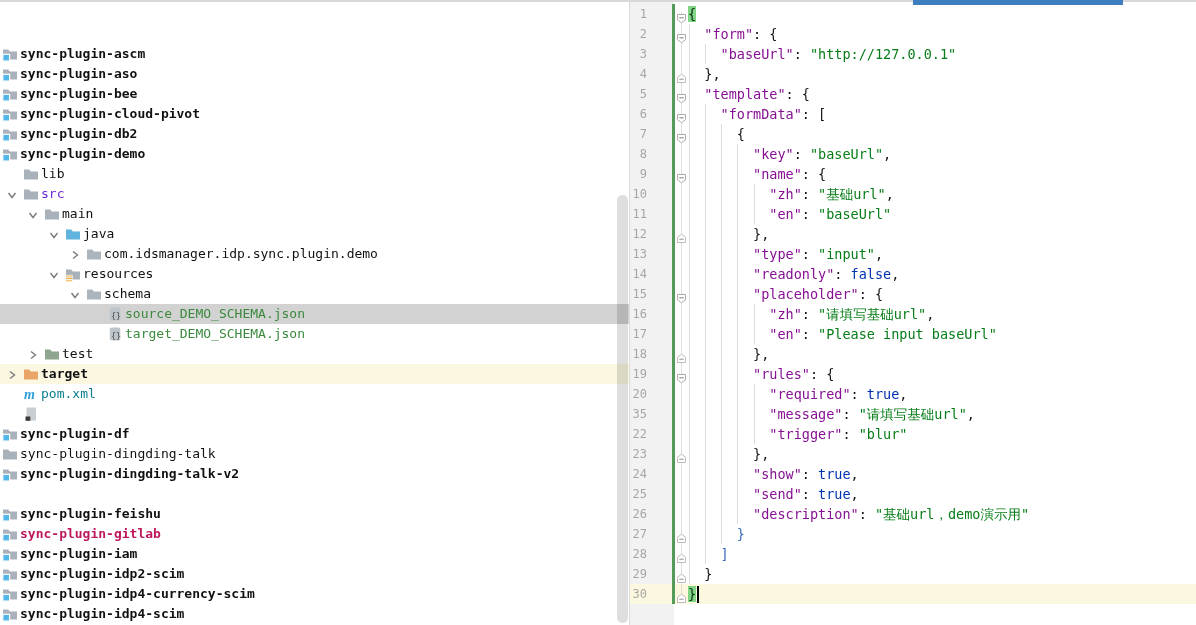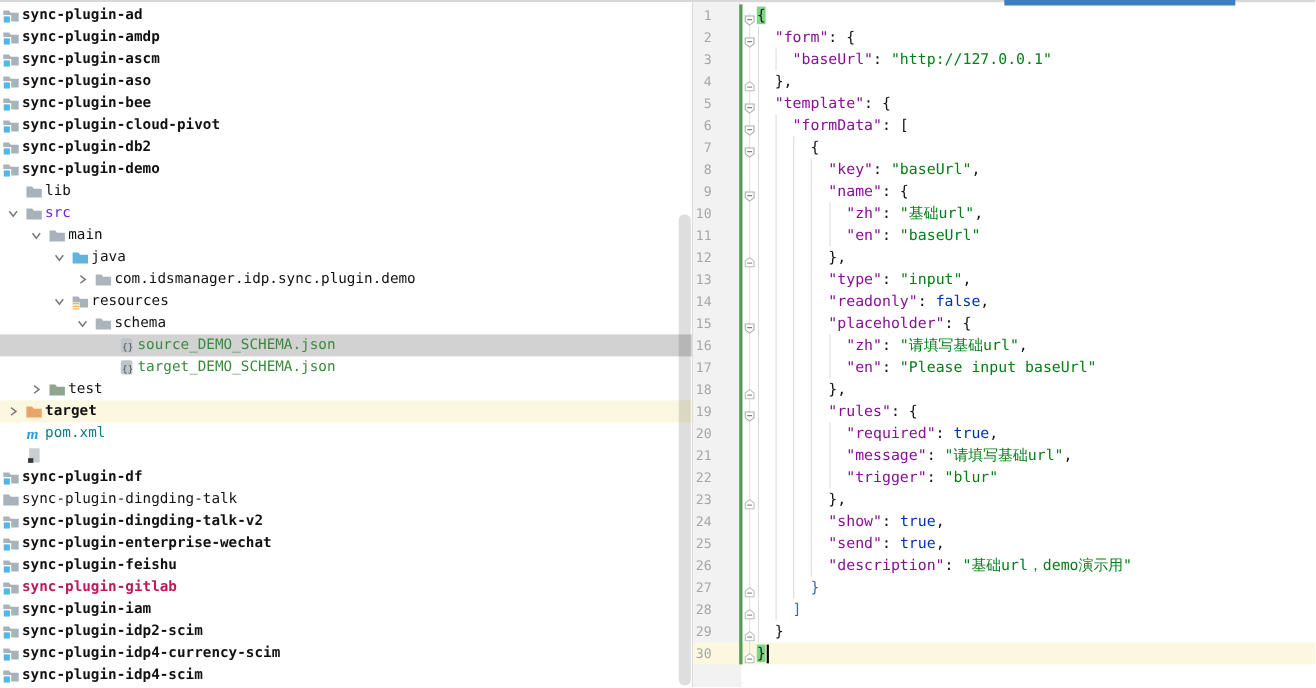--- a/index.html
+++ b/index.html
@@ -32,34 +32,20 @@
   #caret{left:697px;top:585px;width:2px;height:17px;background:#000;}
 </style>
 </head>
 <body>
 
 <div id="app">
   <div class="abs" id="topline"></div>
   <div class="abs" id="bluebar"></div>
 
   <div class="abs" id="tree">
-      <div class="tree-row" style="top: 2px;">
-        <span class="ticon" style="left: 2px;"><svg width="16" height="16" viewBox="0 0 16 16">
-            <path d="M1 3.5h5.2l1.6 2H15v8H1z" fill="#A9B2BA"></path>
-            <rect x="0.8" y="8.3" width="6.8" height="6.8" fill="#53B6E8" stroke="#fff" stroke-width="1.2"></rect>
-          </svg></span>
-        <span class="lbl" style="left: 20px; font-weight: bold; color: rgb(17, 17, 17);">sync-plugin-ad</span>
-      </div>
-      <div class="tree-row" style="top: 22px;">
-        <span class="ticon" style="left: 2px;"><svg width="16" height="16" viewBox="0 0 16 16">
-            <path d="M1 3.5h5.2l1.6 2H15v8H1z" fill="#A9B2BA"></path>
-            <rect x="0.8" y="8.3" width="6.8" height="6.8" fill="#53B6E8" stroke="#fff" stroke-width="1.2"></rect>
-          </svg></span>
-        <span class="lbl" style="left: 20px; font-weight: bold; color: rgb(17, 17, 17);">sync-plugin-amdp</span>
-      </div>
       <div class="tree-row" style="top: 42px;">
         <span class="ticon" style="left: 2px;"><svg width="16" height="16" viewBox="0 0 16 16">
             <path d="M1 3.5h5.2l1.6 2H15v8H1z" fill="#A9B2BA"></path>
             <rect x="0.8" y="8.3" width="6.8" height="6.8" fill="#53B6E8" stroke="#fff" stroke-width="1.2"></rect>
           </svg></span>
         <span class="lbl" style="left: 20px; font-weight: bold; color: rgb(17, 17, 17);">sync-plugin-ascm</span>
       </div>
       <div class="tree-row" style="top: 62px;">
         <span class="ticon" style="left: 2px;"><svg width="16" height="16" viewBox="0 0 16 16">
             <path d="M1 3.5h5.2l1.6 2H15v8H1z" fill="#A9B2BA"></path>
@@ -216,27 +202,20 @@
             <path d="M1 3.5h5.2l1.6 2H15v8H1z" fill="#A9B2BA"></path>
           </svg></span>
         <span class="lbl" style="left: 20px; color: rgb(17, 17, 17);">sync-plugin-dingding-talk</span>
       </div>
       <div class="tree-row" style="top: 462px;">
         <span class="ticon" style="left: 2px;"><svg width="16" height="16" viewBox="0 0 16 16">
             <path d="M1 3.5h5.2l1.6 2H15v8H1z" fill="#A9B2BA"></path>
             <rect x="0.8" y="8.3" width="6.8" height="6.8" fill="#53B6E8" stroke="#fff" stroke-width="1.2"></rect>
           </svg></span>
         <span class="lbl" style="left: 20px; font-weight: bold; color: rgb(17, 17, 17);">sync-plugin-dingding-talk-v2</span>
-      </div>
-      <div class="tree-row" style="top: 482px;">
-        <span class="ticon" style="left: 2px;"><svg width="16" height="16" viewBox="0 0 16 16">
-            <path d="M1 3.5h5.2l1.6 2H15v8H1z" fill="#A9B2BA"></path>
-            <rect x="0.8" y="8.3" width="6.8" height="6.8" fill="#53B6E8" stroke="#fff" stroke-width="1.2"></rect>
-          </svg></span>
-        <span class="lbl" style="left: 20px; font-weight: bold; color: rgb(17, 17, 17);">sync-plugin-enterprise-wechat</span>
       </div>
       <div class="tree-row" style="top: 502px;">
         <span class="ticon" style="left: 2px;"><svg width="16" height="16" viewBox="0 0 16 16">
             <path d="M1 3.5h5.2l1.6 2H15v8H1z" fill="#A9B2BA"></path>
             <rect x="0.8" y="8.3" width="6.8" height="6.8" fill="#53B6E8" stroke="#fff" stroke-width="1.2"></rect>
           </svg></span>
         <span class="lbl" style="left: 20px; font-weight: bold; color: rgb(17, 17, 17);">sync-plugin-feishu</span>
       </div>
       <div class="tree-row" style="top: 522px;">
         <span class="ticon" style="left: 2px;"><svg width="16" height="16" viewBox="0 0 16 16">
@@ -367,21 +346,21 @@
         </svg></div>
       <div class="code-line" style="top: 344px;"><span style="color: rgb(20, 20, 20);">        },</span></div>
       <div class="lnum" style="top: 364px;">19</div>
       <div class="fold" style="top: 368.5px;"><svg width="11" height="11" viewBox="0 0 11 11">
           <path d="M1.5 1.5h8v5.2L5.5 9.8 1.5 6.7z" fill="#fff" stroke="#ABABAB"></path>
           <line x1="3.3" y1="4.8" x2="7.7" y2="4.8" stroke="#808080"></line>
         </svg></div>
       <div class="code-line" style="top: 364px;"><span style="color: rgb(20, 20, 20);">        </span><span style="color: rgb(135, 16, 148);">"rules"</span><span style="color: rgb(20, 20, 20);">: {</span></div>
       <div class="lnum" style="top: 384px;">20</div>
       <div class="code-line" style="top: 384px;"><span style="color: rgb(20, 20, 20);">          </span><span style="color: rgb(135, 16, 148);">"required"</span><span style="color: rgb(20, 20, 20);">: </span><span style="color: rgb(0, 51, 179);">true</span><span style="color: rgb(20, 20, 20);">,</span></div>
-      <div class="lnum" style="top: 404px;">21</div>
+      <div class="lnum" style="top: 404px;">35</div>
       <div class="code-line" style="top: 404px;"><span style="color: rgb(20, 20, 20);">          </span><span style="color: rgb(135, 16, 148);">"message"</span><span style="color: rgb(20, 20, 20);">: </span><span style="color: rgb(6, 125, 23);">"请填写基础url"</span><span style="color: rgb(20, 20, 20);">,</span></div>
       <div class="lnum" style="top: 424px;">22</div>
       <div class="code-line" style="top: 424px;"><span style="color: rgb(20, 20, 20);">          </span><span style="color: rgb(135, 16, 148);">"trigger"</span><span style="color: rgb(20, 20, 20);">: </span><span style="color: rgb(6, 125, 23);">"blur"</span></div>
       <div class="lnum" style="top: 444px;">23</div>
       <div class="fold" style="top: 448.5px;"><svg width="11" height="11" viewBox="0 0 11 11">
           <path d="M1.5 9.5h8V4.3L5.5 1.2 1.5 4.3z" fill="#fff" stroke="#BDBDBD"></path>
           <line x1="3.3" y1="6.2" x2="7.7" y2="6.2" stroke="#909090"></line>
         </svg></div>
       <div class="code-line" style="top: 444px;"><span style="color: rgb(20, 20, 20);">        },</span></div>
       <div class="lnum" style="top: 464px;">24</div>

